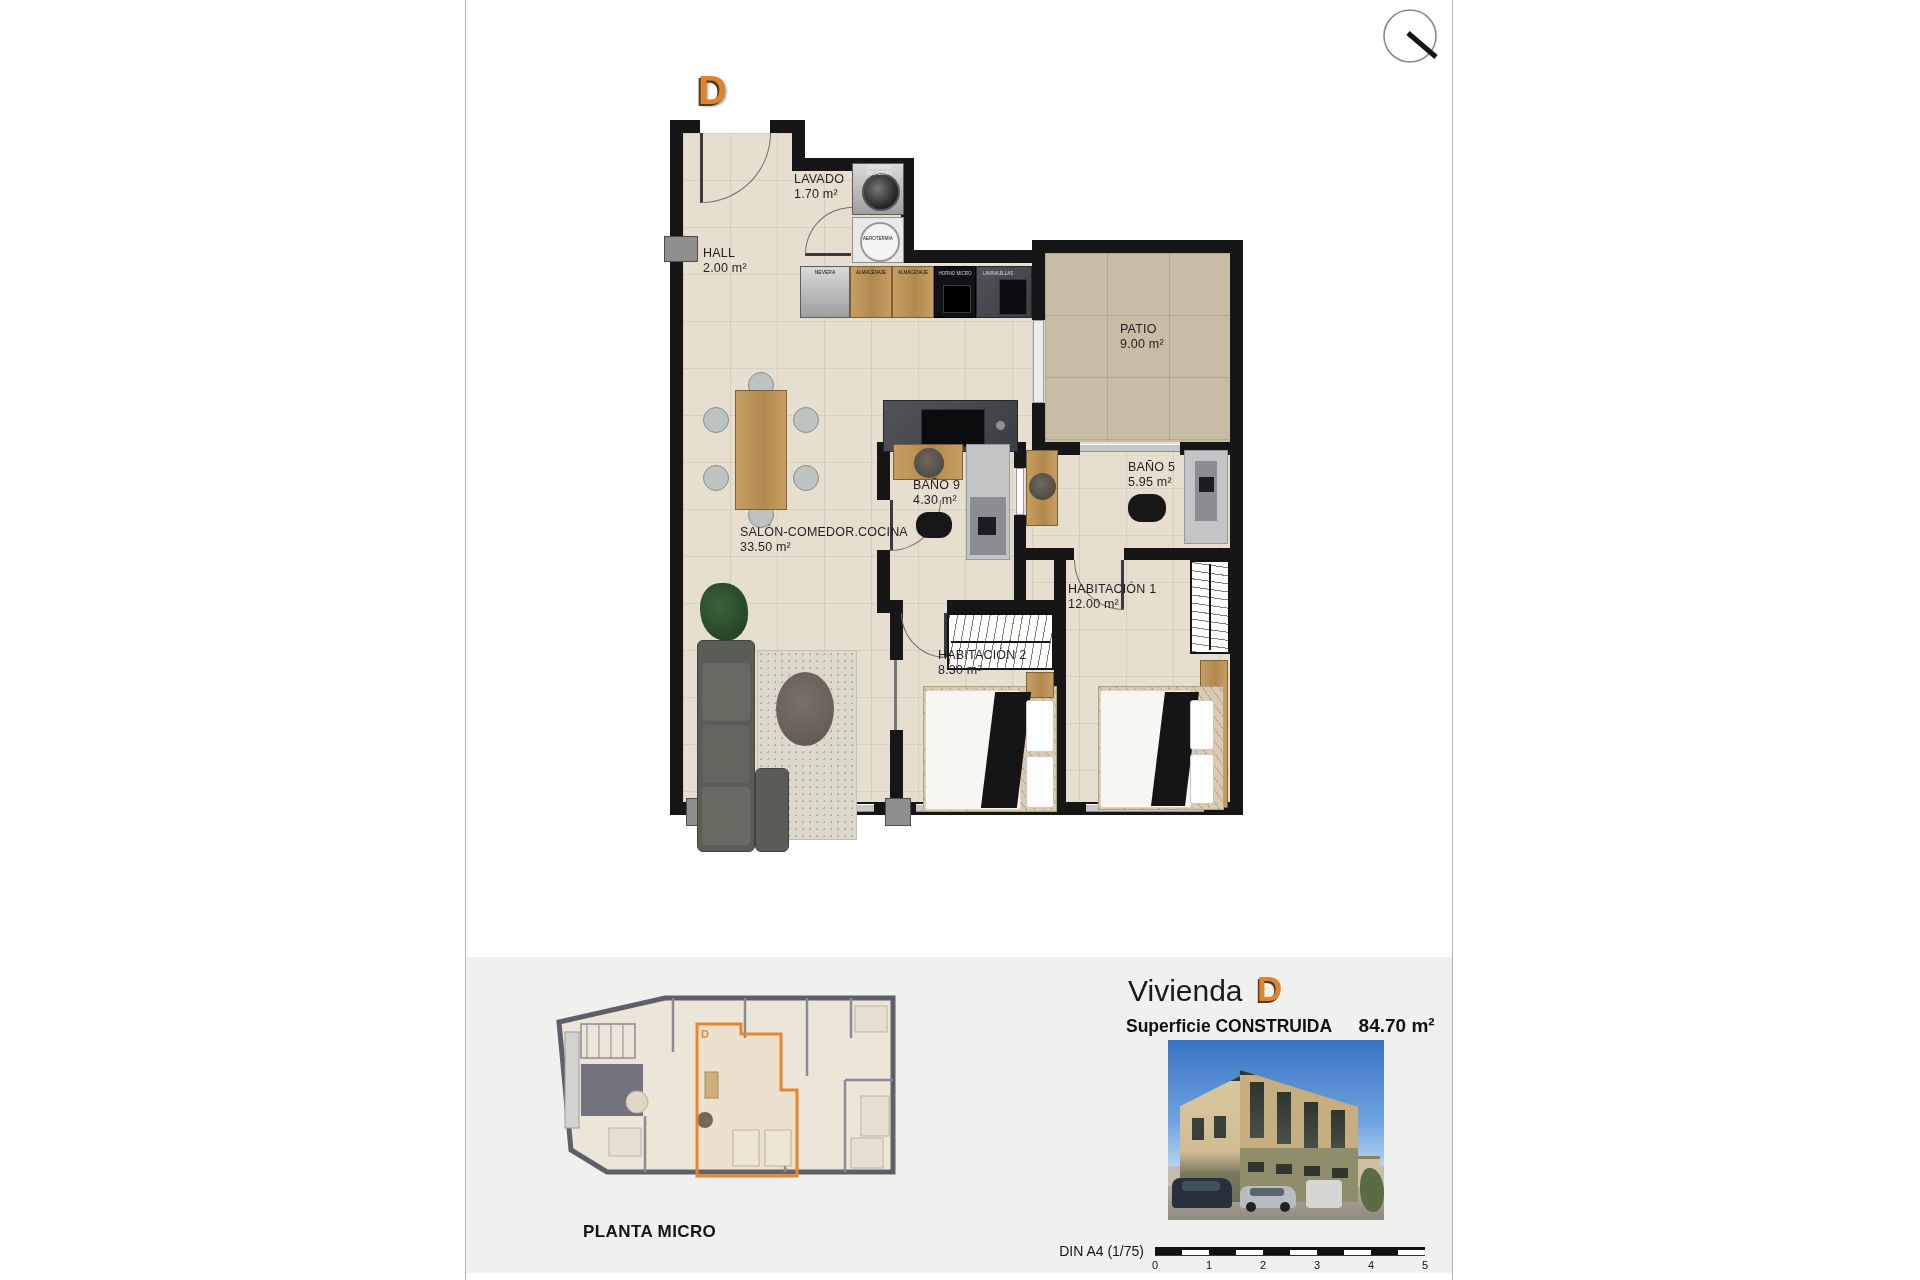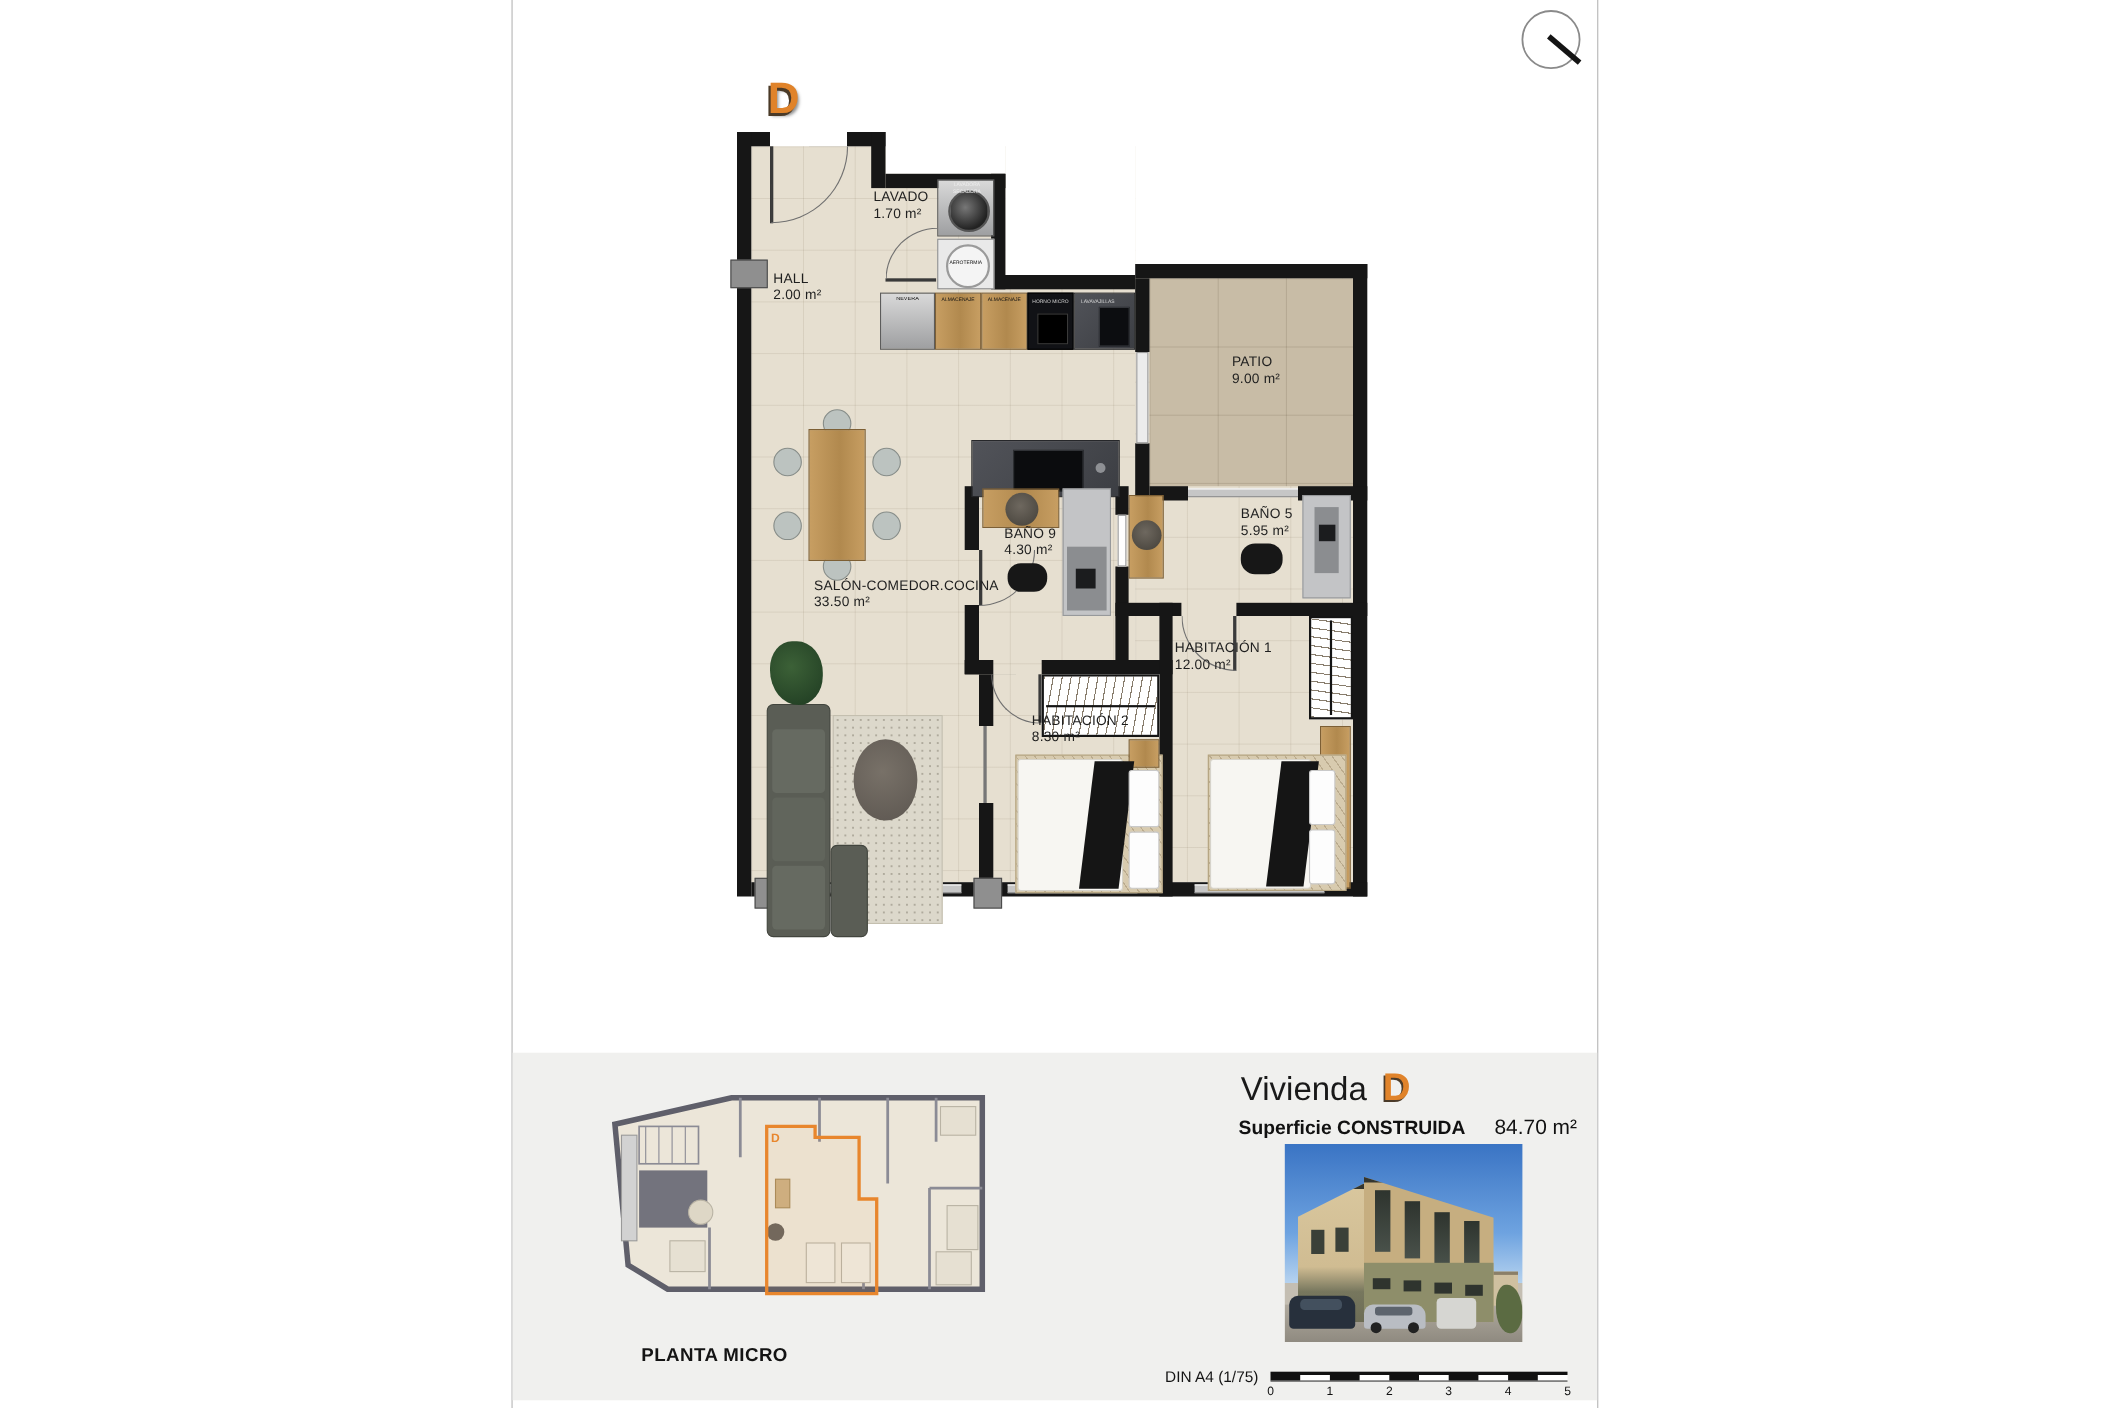--- a/index.html
+++ b/index.html
@@ -268,21 +268,21 @@
     </svg>
 
     <div class="abs ftext" style="left:117px;top:265px;font-size:17px;font-weight:bold;letter-spacing:.4px;">PLANTA MICRO</div>
 
     <div class="abs" style="left:662px;top:12px;white-space:nowrap;">
       <span style="font-size:30px;font-weight:400;color:#191919;">Vivienda</span>
       <span style="font-size:35px;font-weight:800;color:#e0832a;text-shadow:-1.5px 1.5px 0 #4a3a28;margin-left:10px;">D</span>
     </div>
     <div class="abs" style="left:660px;top:58px;white-space:nowrap;">
       <span style="font-size:17.5px;font-weight:bold;color:#111;">Superficie CONSTRUIDA</span>
-      <span style="font-size:19px;font-weight:normal;color:#111;margin-left:22px;">84.70 m²</span>
+      <span style="font-size:19px;font-weight:bold;color:#111;margin-left:22px;">84.70 m²</span>
     </div>
 
     <div class="abs" style="left:702px;top:83px;width:216px;height:180px;overflow:hidden;
          background:linear-gradient(180deg,#3a74c4 0%,#6ea3e0 45%,#b5d2ef 70%,#c4beb2 70%);">
       <div style="position:absolute;left:0;bottom:0;width:216px;height:34px;background:linear-gradient(180deg,#b0aa9e,#8f8a80);"></div>
       <div style="position:absolute;left:186px;top:116px;width:26px;height:28px;background:#cfc0a0;border-top:3px solid #8a7f68;"></div>
       <div style="position:absolute;left:12px;top:36px;width:60px;height:126px;background:linear-gradient(180deg,#d9c79e 0%,#d0bc92 60%,#77775e 78%,#6d6d56 100%);clip-path:polygon(0 24%,100% 0,100% 100%,0 100%);box-shadow:inset 0 5px 0 #33352f;">
         <div style="position:absolute;left:12px;top:42px;width:12px;height:22px;background:#3a4038;"></div>
         <div style="position:absolute;left:34px;top:40px;width:12px;height:22px;background:#3a4038;"></div>
       </div>

